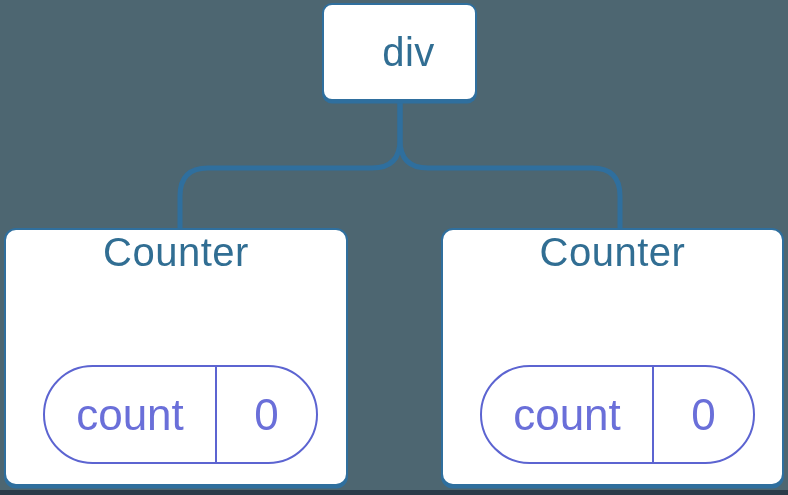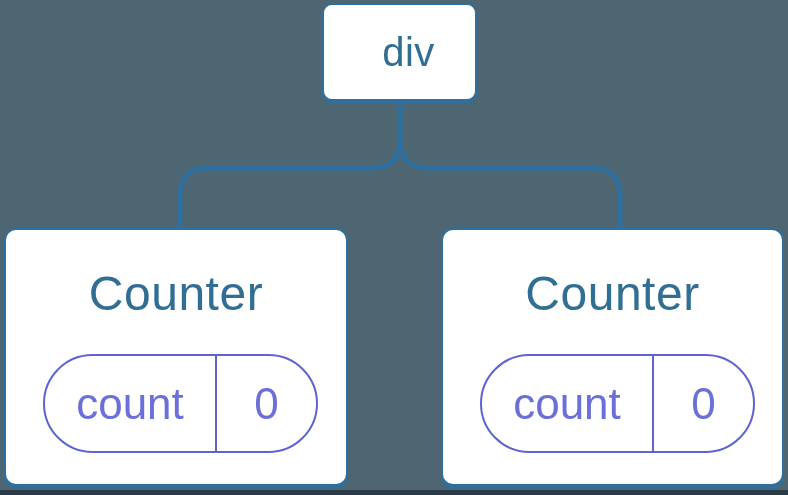--- a/index.html
+++ b/index.html
@@ -60,31 +60,30 @@
 
   .node.counter {
     top: 228px;
     height: 258px;
     border-radius: 12px;
   }
   .node.counter.left  { left: 4px;   width: 344px; }
   .node.counter.right { left: 441px; width: 343px; }
 
   .component-title {
-    margin-top: 36px;
     text-align: center;
-    font-size: 48px;
+    font-size: 40px;
     font-weight: 500;
     color: var(--title);
     letter-spacing: 0.5px;
   }
 
   .state-pill {
     position: absolute;
-    left: 37px; top: 124px;
+    left: 37px; top: 135px;
     width: 275px; height: 99px;
     border: 2px solid var(--pill-border);
     border-radius: 60px;
     display: flex;
     overflow: hidden;
     background: var(--node-fill);
   }
   .state-key-cell {
     width: 172px;
     flex: none;

